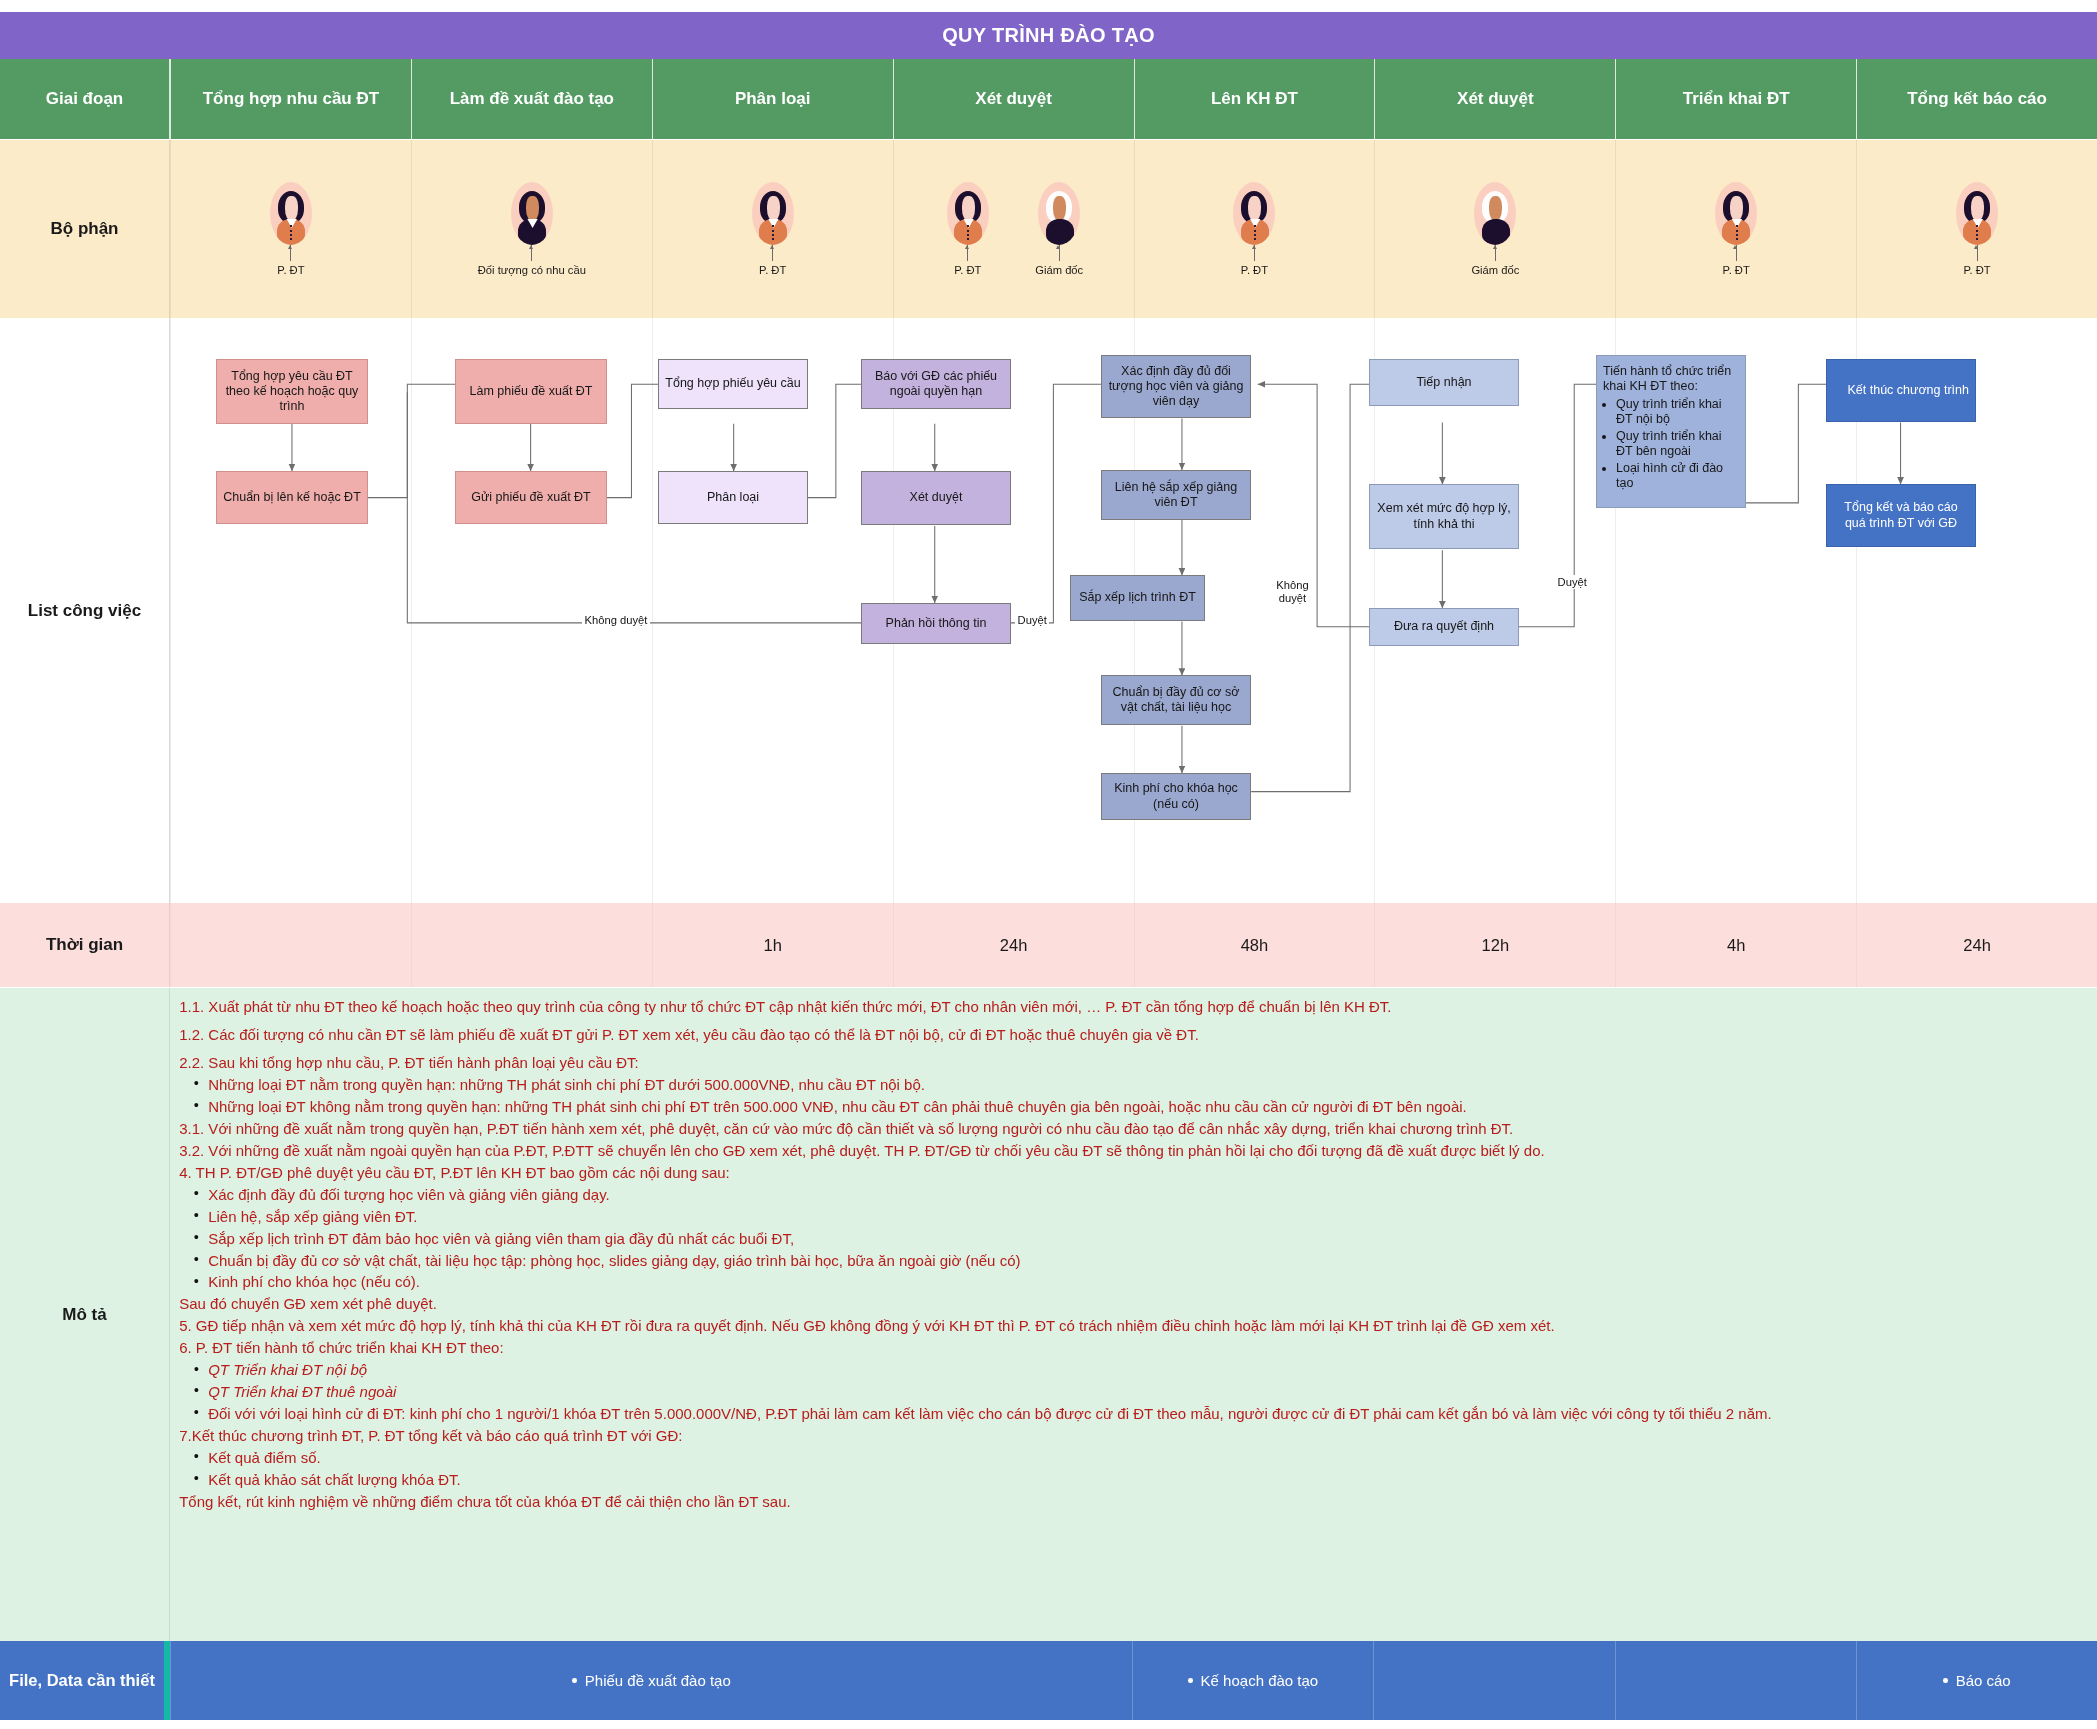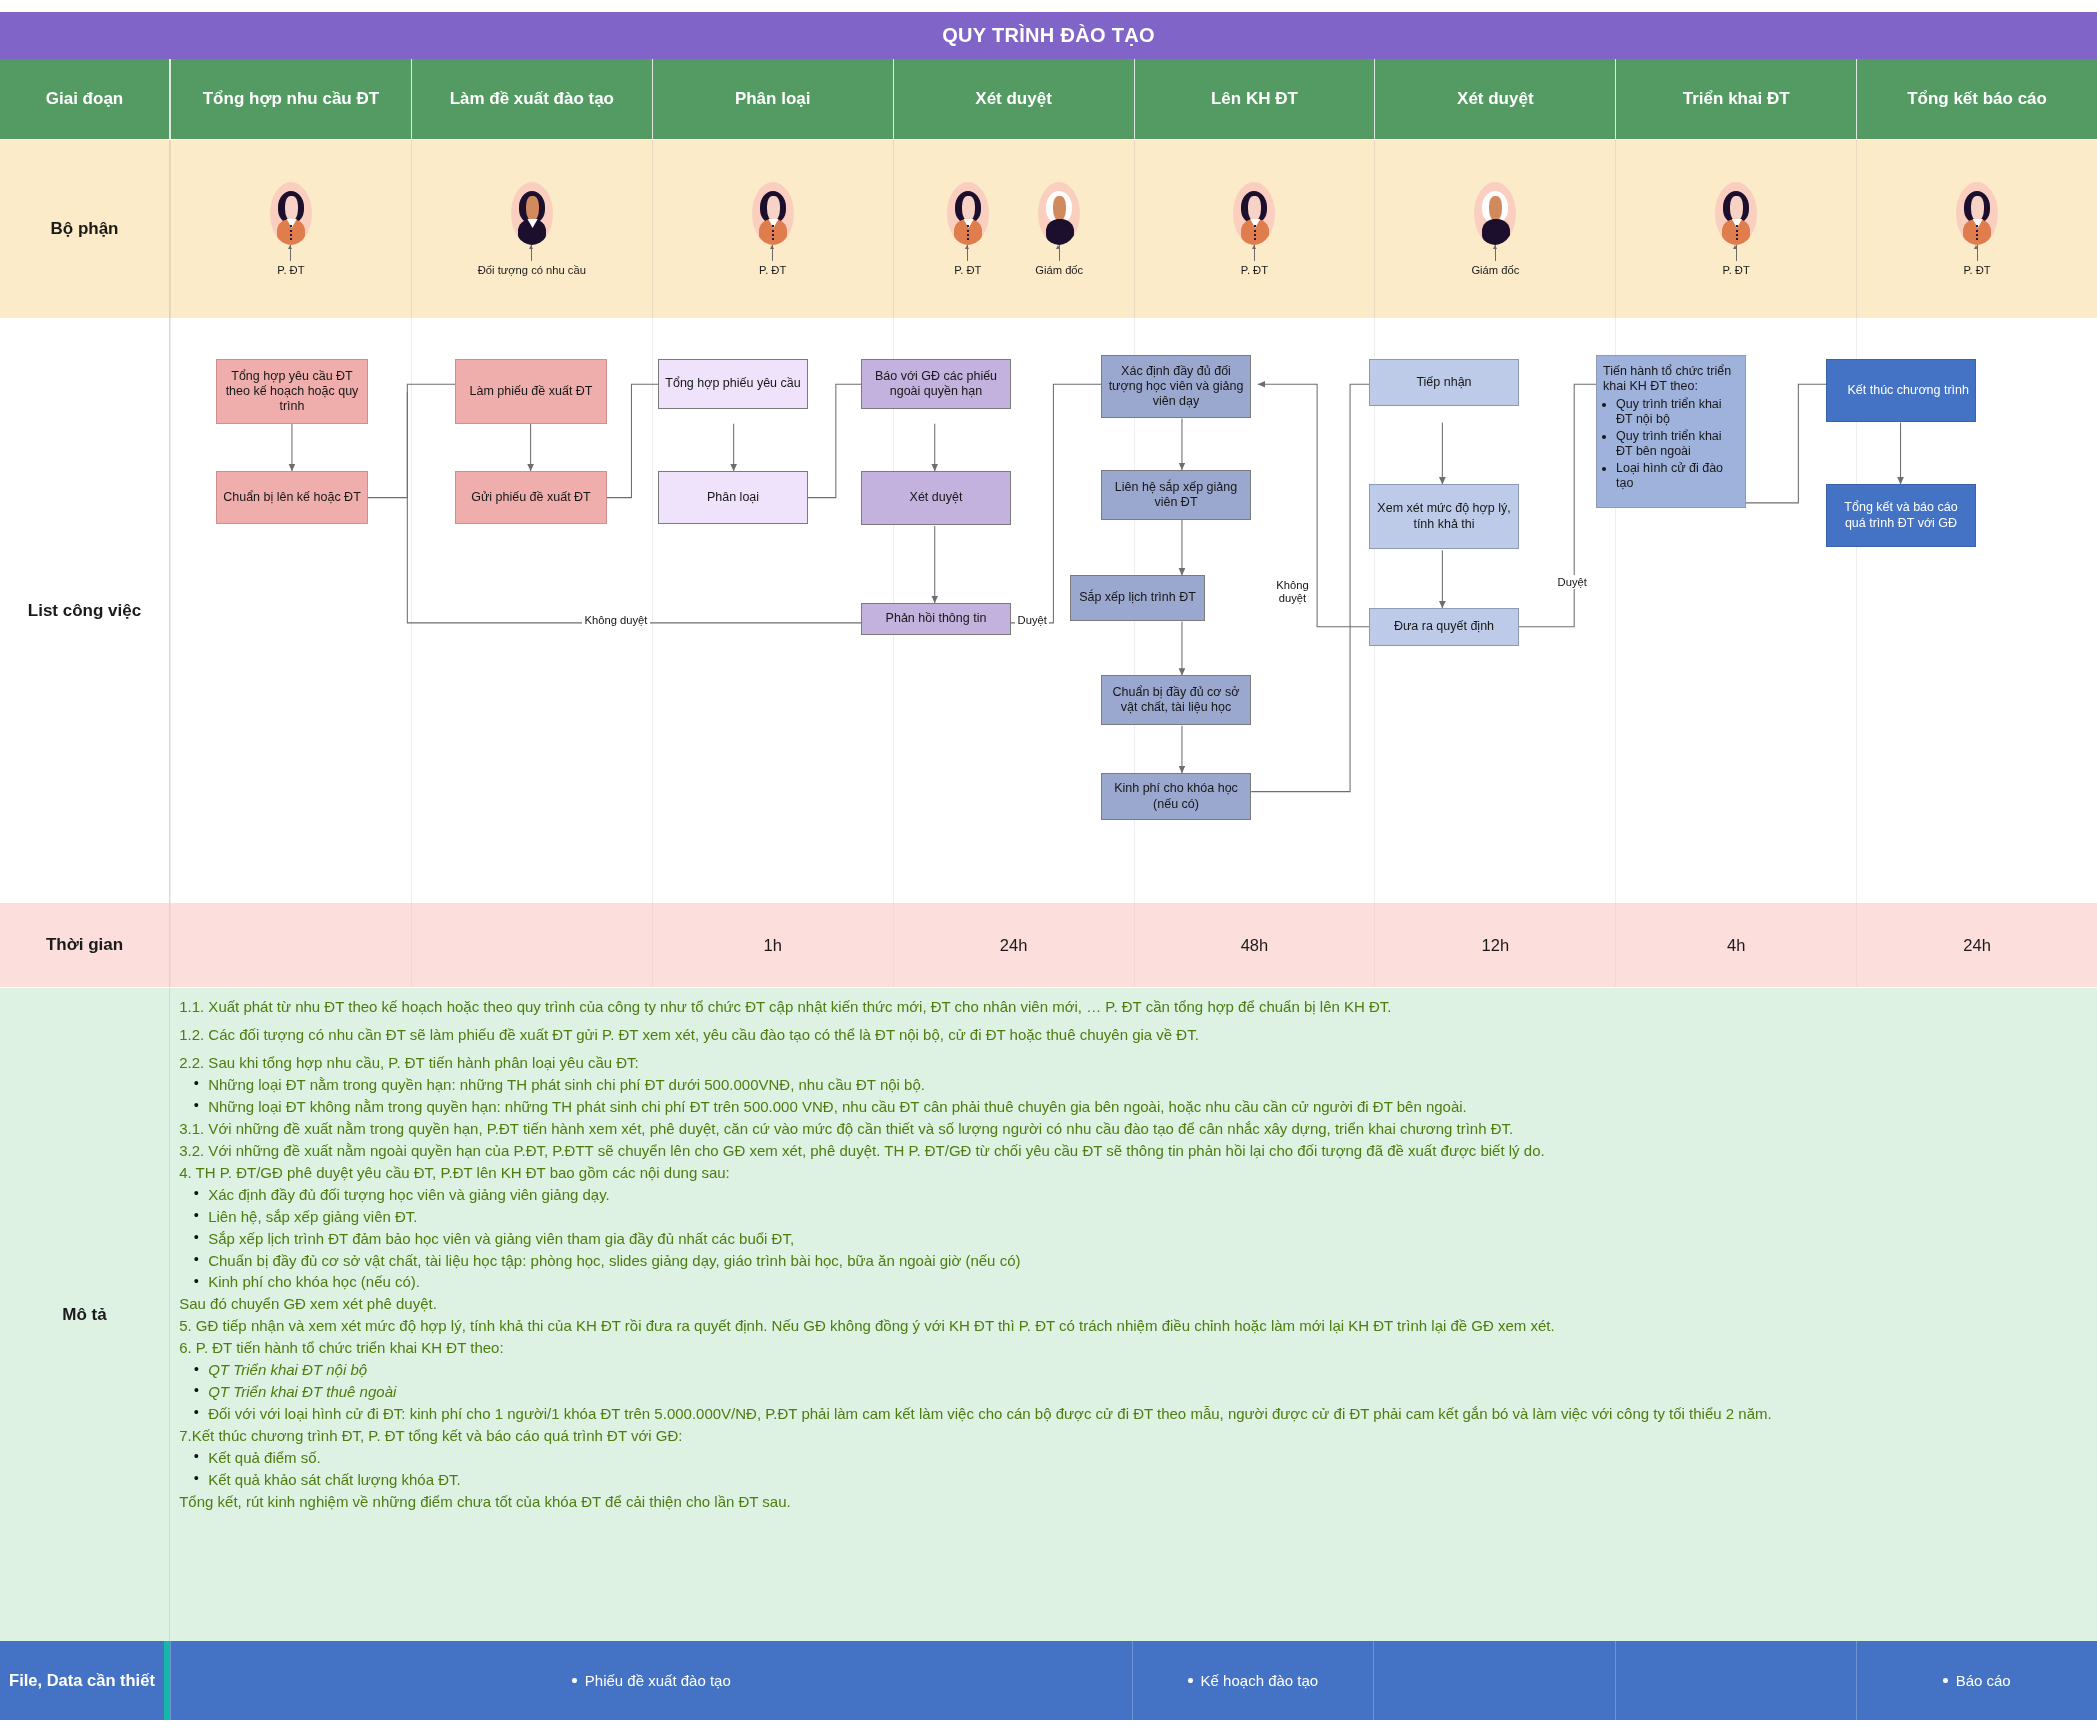--- a/index.html
+++ b/index.html
@@ -164,21 +164,21 @@
     font-size: 16.5px; color: #1a1a1a;
   }
 
   
   #row-desc { top: 988px; height: 653px; background: #ddf2e2; }
   #row-desc .label-cell { border-right: 1px solid #c6e0cb; font-size: 17px; }
   .desc-body {
     position: absolute; left: 170px; top: 0;
     width: 1927px; height: 653px;
     padding: 9.2px 21px 6.6px 9.2px;
-    font-size: 15px; line-height: 1.33; color: #4d7c0f;
+    font-size: 15px; line-height: 1.33; color: #b91c1c;
   }
   .desc-p { margin: 0 0 8px 0; }
   .desc-p.tight { margin-bottom: 2px; }
   .desc-ul { margin: 0 0 2px 0; padding-left: 29px; list-style: none; }
   .desc-ul li { margin: 0 0 2px 0; position: relative; }
   .desc-ul li::before {
     content: "\2022"; position: absolute; left: -14.5px; top: -0.7px;
     font-size: 14.5px; color: #121212;
   }
   .desc-ul li.ital { font-style: italic; }
@@ -429,21 +429,21 @@
       <div class="node n-lilac" style="left:488px; top:153px; width:150px; height:53px;">
           <span>Phân loại</span>
         </div>
 
       <div class="node n-violet" style="left:691px; top:41px;  width:150px; height:50px;">
           <span>Báo với GĐ các phiếu ngoài quyền hạn</span>
         </div>
       <div class="node n-violet" style="left:691px; top:153px; width:150px; height:54px;">
           <span>Xét duyệt</span>
         </div>
-      <div class="node n-violet" style="left:691px; top:285px; width:150px; height:32px;">
+      <div class="node n-violet" style="left:691px; top:285px; width:150px; height:41px;">
           <span>Phản hồi thông tin</span>
         </div>
 
       <div class="node n-indigo" style="left:931px; top:37px;  width:150px; height:63px;">
           <span>Xác định đầy đủ đối tượng học viên và giảng viên dạy</span>
         </div>
       <div class="node n-indigo" style="left:931px; top:152px; width:150px; height:50px;">
           <span>Liên hệ sắp xếp giảng viên ĐT</span>
         </div>
       <div class="node n-indigo" style="left:900px; top:257px; width:135px; height:46px;">

